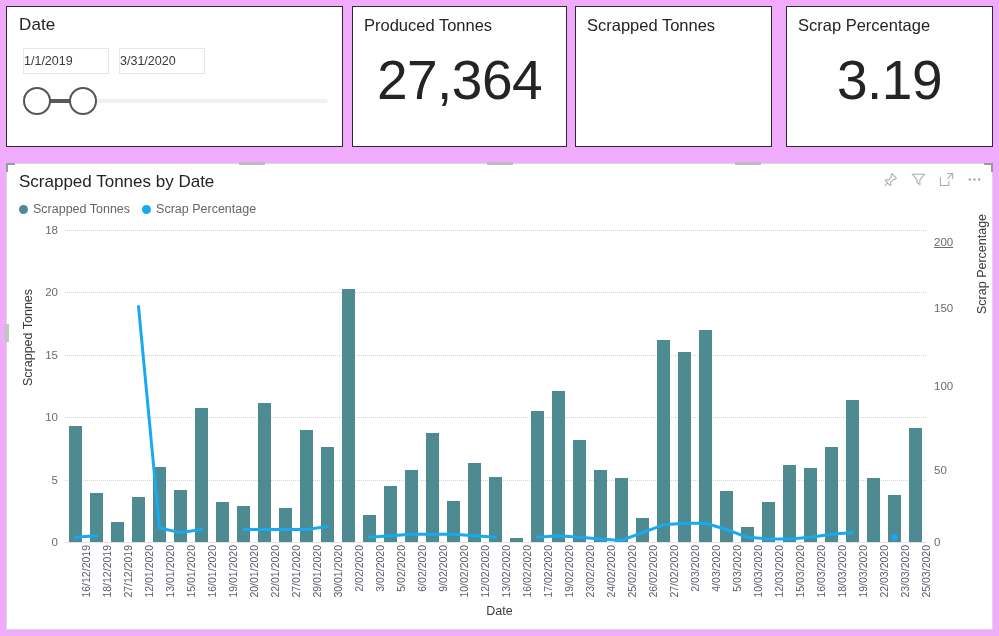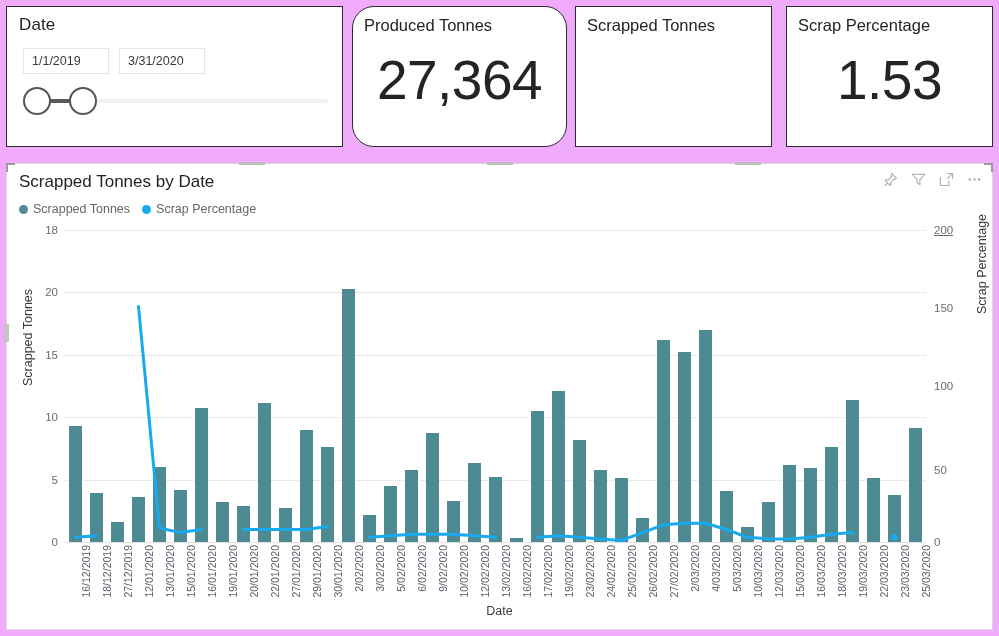--- a/index.html
+++ b/index.html
@@ -12,34 +12,34 @@
   }
   #root { position: relative; width: 999px; height: 636px; background:#f0abfc; }
 
   
   .tile {
     position: absolute;
     background: #ffffff;
     border: 1px solid #2b2b2b;
   }
   #slicer-tile { left: 6px;  top: 6px;  width: 337px; height: 141px; }
-  #kpi-1       { left: 352px; top: 6px;  width: 215px; height: 141px; border-radius: 22px; }
+  #kpi-1       { left: 352px; top: 6px;  width: 215px; height: 141px; }
   #kpi-2       { left: 575px; top: 6px;  width: 197px; height: 141px; }
   #kpi-3       { left: 786px; top: 6px;  width: 207px; height: 141px; }
 
   .slicer-title {
     position: absolute; left: 12px; top: 8px;
     font-size: 17px; color: #252423; letter-spacing: .1px;
   }
   .slicer-inputs { position: absolute; left: 16px; top: 41px; display: flex; gap: 10px; }
   .slicer-input {
     width: 86px; height: 26px;
     border: 1px solid #e6e6e6; background: #fff;
     font-size: 12.5px; color: #3a3a3a;
-    display: flex; align-items: center; padding-left: 8px;
+    display: flex; align-items: center; padding-left: 0;
     font-family: "Liberation Sans", sans-serif;
   }
   .slider-wrap { position: absolute; left: 16px; top: 80px; width: 305px; height: 28px; }
   .slider-track-bg {
     position: absolute; left: 0; top: 12px; width: 305px; height: 4px;
     background: #f0f0f0; border-radius: 2px;
   }
   .slider-track-sel {
     position: absolute; left: 9px; top: 12px; width: 52px; height: 4px;
     background: #595959; border-radius: 2px;
@@ -168,21 +168,21 @@
 
   <div class="tile" id="kpi-1">
     <div class="kpi-label">Produced Tonnes</div>
     <div class="kpi-value">27,364</div>
   </div>
   <div class="tile" id="kpi-2">
     <div class="kpi-label">Scrapped Tonnes</div>
   </div>
   <div class="tile" id="kpi-3">
     <div class="kpi-label">Scrap Percentage</div>
-    <div class="kpi-value">1.53</div>
+    <div class="kpi-value">3.19</div>
   </div>
 
   <div id="chart-panel">
     <div class="panel-corner pc-tl"></div>
     <div class="panel-corner pc-tr"></div>
     <div class="panel-edge-tick" style="left:232px;"></div>
     <div class="panel-edge-tick" style="left:480px;"></div>
     <div class="panel-edge-tick" style="left:728px;"></div>
     <div class="side-handle" style="top:160px;"></div>
 
@@ -245,21 +245,21 @@
           <div class="ytick-left" style="top: 187.2px;">10</div>
           <div class="ytick-left" style="top: 124.8px;">15</div>
           <div class="ytick-left" style="top: 62.4px;">20</div>
           <div class="ytick-left" style="top: 0px;">18</div>
         </div>
       <div id="yticks-right">
           <div class="ytick-right" style="top: 312px;">0</div>
           <div class="ytick-right" style="top: 240px;">50</div>
           <div class="ytick-right" style="top: 156px;">100</div>
           <div class="ytick-right" style="top: 78px;">150</div>
-          <div class="ytick-right" style="top: 0px; text-decoration: underline;">200</div>
+          <div class="ytick-right" style="top: 12px; text-decoration: underline;">200</div>
         </div>
       <div id="bars">
           <div class="bar" title="16/12/2019: 9.3" style="left: 4.41px; width: 12.18px; height: 116.064px; background: rgb(77, 138, 146);"></div>
           <div class="bar" title="18/12/2019: 3.9" style="left: 25.41px; width: 12.18px; height: 48.672px; background: rgb(77, 138, 146);"></div>
           <div class="bar" title="27/12/2019: 1.6" style="left: 46.41px; width: 12.18px; height: 19.968px; background: rgb(77, 138, 146);"></div>
           <div class="bar" title="12/01/2020: 3.6" style="left: 67.41px; width: 12.18px; height: 44.928px; background: rgb(77, 138, 146);"></div>
           <div class="bar" title="13/01/2020: 6" style="left: 88.41px; width: 12.18px; height: 74.88px; background: rgb(77, 138, 146);"></div>
           <div class="bar" title="15/01/2020: 4.2" style="left: 109.41px; width: 12.18px; height: 52.416px; background: rgb(77, 138, 146);"></div>
           <div class="bar" title="16/01/2020: 10.7" style="left: 130.41px; width: 12.18px; height: 133.536px; background: rgb(77, 138, 146);"></div>
           <div class="bar" title="19/01/2020: 3.2" style="left: 151.41px; width: 12.18px; height: 39.936px; background: rgb(77, 138, 146);"></div>

